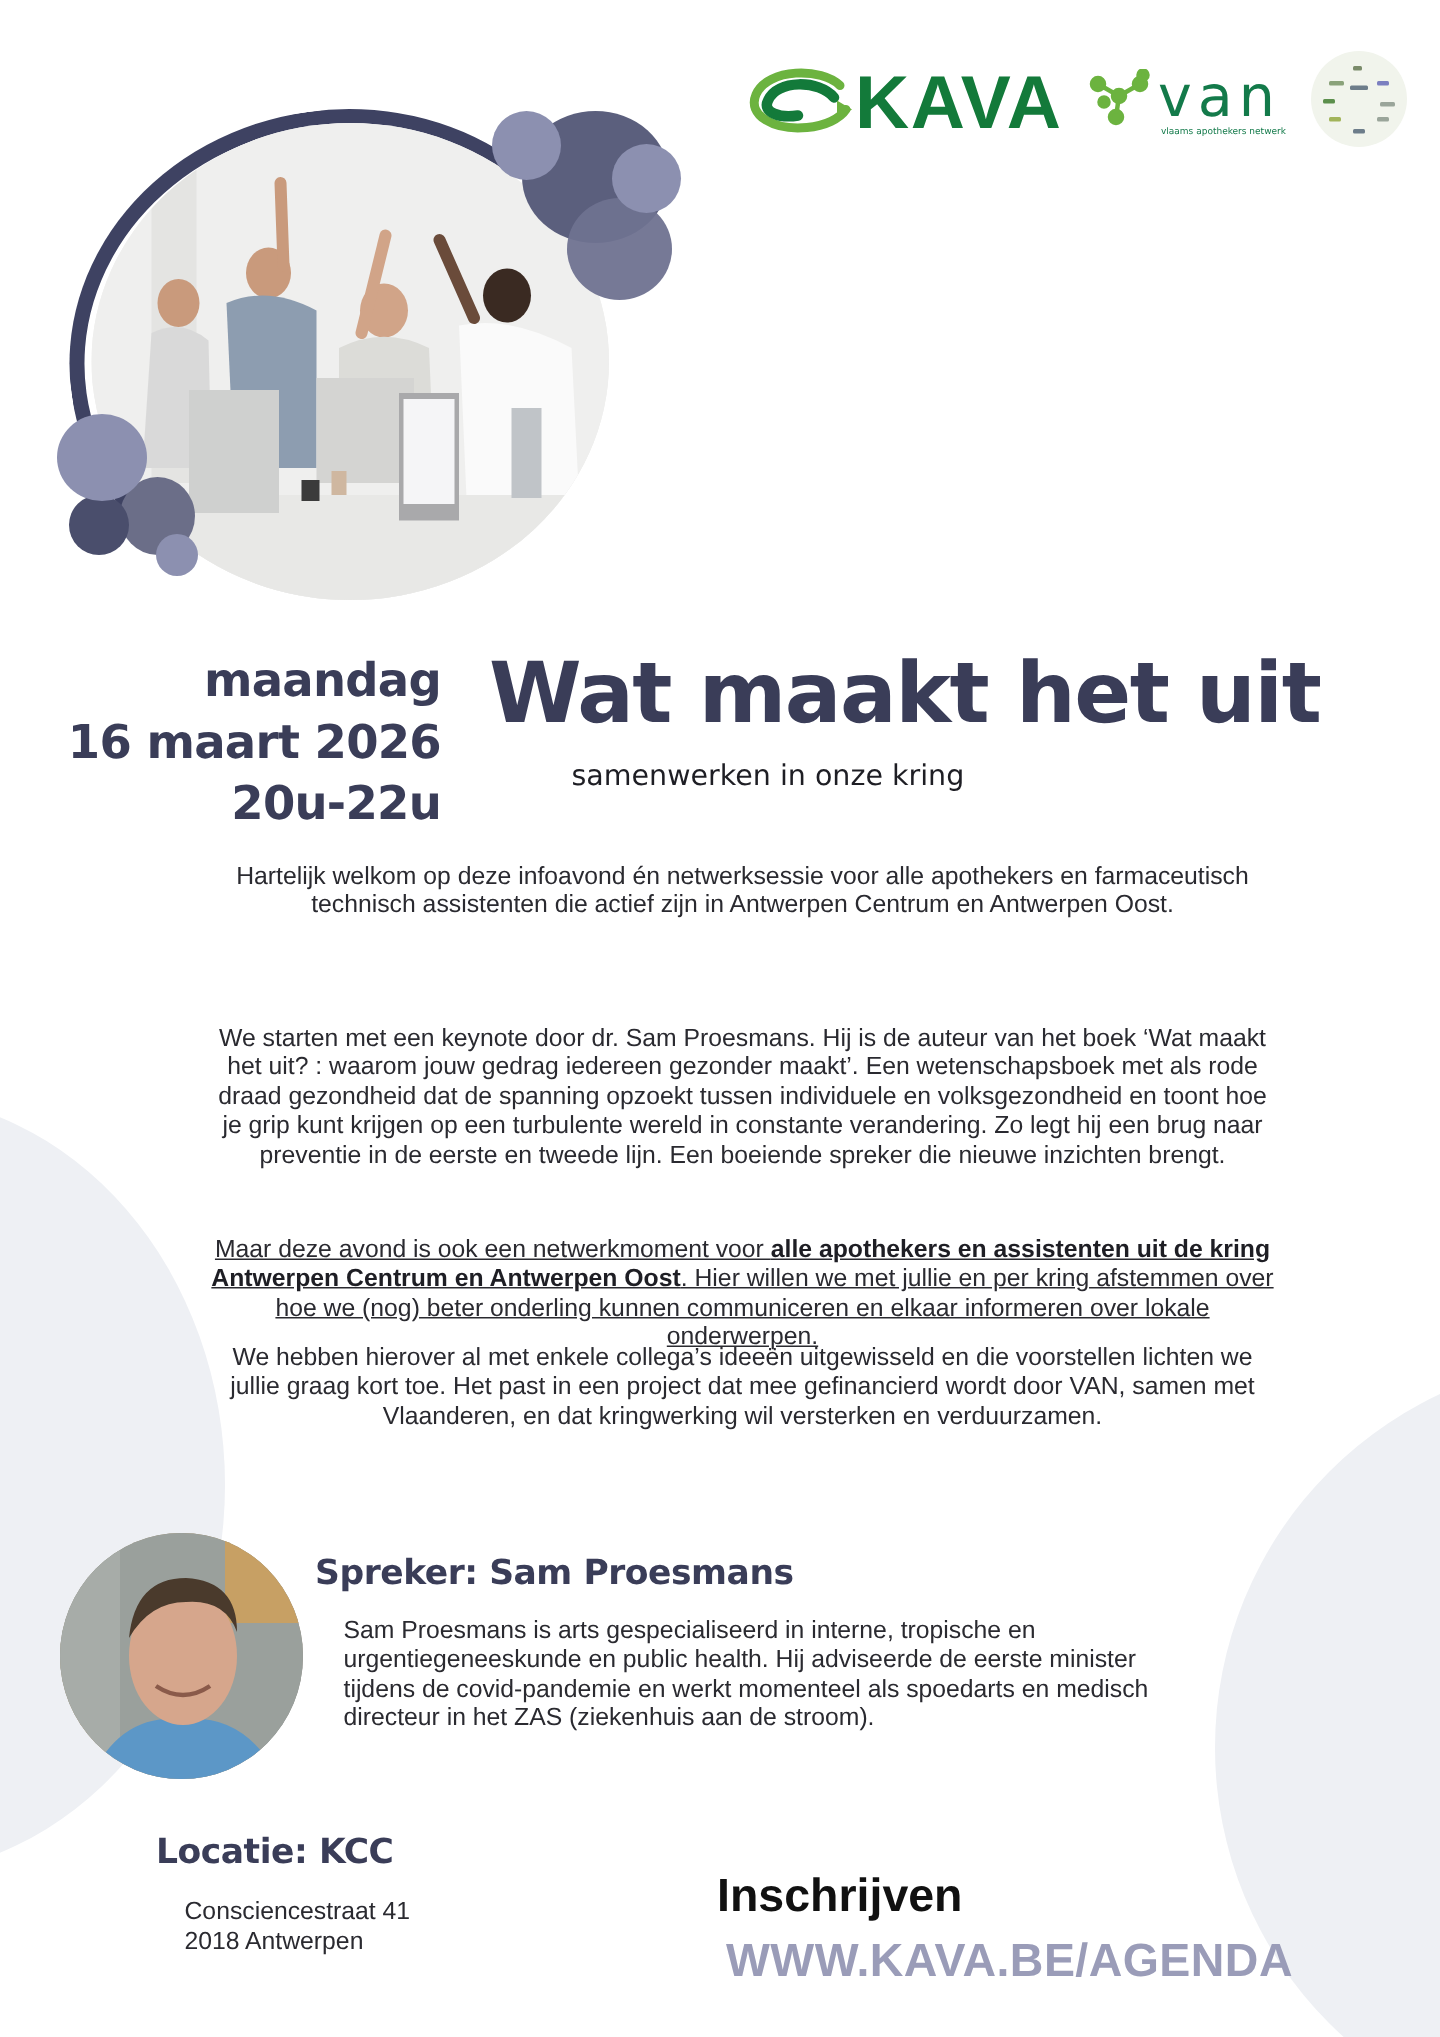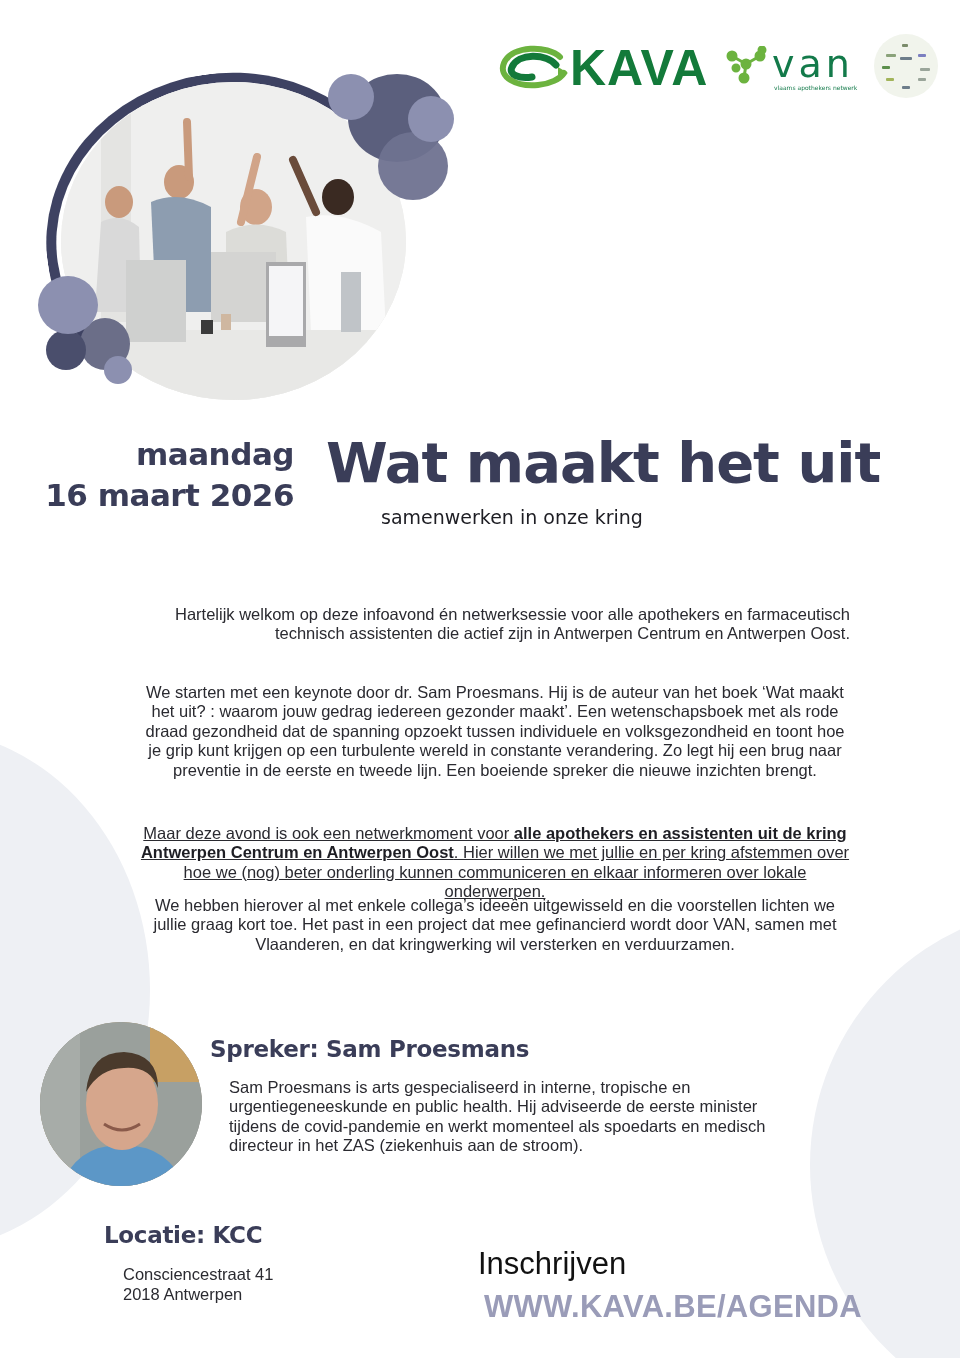--- a/index.html
+++ b/index.html
@@ -30,37 +30,37 @@
   .dot { position: absolute; border-radius: 50%; }
 
   
   .date { position: absolute; right: 666px; top: 434px; text-align: right; font-family: "DejaVu Sans", sans-serif; font-weight: bold; color: #3a3d58; font-size: 31px; line-height: 41px; letter-spacing: -0.5px; }
   .title { position: absolute; left: 326px; top: 428px; font-family: "DejaVu Sans", sans-serif; font-weight: bold; font-size: 56px; color: #3a3d58; letter-spacing: -1px; line-height: 70px; white-space: nowrap; }
   .subtitle { position: absolute; left: 326px; top: 505px; width: 500px; font-size: 19px; line-height: 24px; color: #1e1e24; }
   .subtitle .l2 { display: block; padding-left: 55px; }
 
   
   .body-text { position: absolute; left: 140px; width: 710px; text-align: center; font-family: "Liberation Sans", sans-serif; font-size: 16.5px; line-height: 19.4px; color: #2a2a30; }
-  .p1 { top: 605px; text-align: right; }
+  .p1 { top: 575px; }
   .p2 { top: 683px; }
   .p3 { top: 824px; text-decoration: underline; }
   .p4 { top: 896px; }
   .body-text b { font-weight: bold; color: #1e1e24; }
 
   
   .speaker-photo { position: absolute; left: 40px; top: 1022px; width: 162px; height: 164px; border-radius: 50%; overflow: hidden; background: linear-gradient(135deg, #8a8f8c 0%, #b79154 45%, #a08a70 60%, #6c7d8a 100%); }
   .speaker-title { position: absolute; left: 210px; top: 1036px; font-family: "DejaVu Sans", sans-serif; font-weight: bold; font-size: 23px; color: #3a3d58; letter-spacing: -0.3px; text-align: center; }
   .speaker-bio { position: absolute; left: 229px; top: 1078px; width: 570px; font-family: "Liberation Sans", sans-serif; font-size: 16.5px; line-height: 19.4px; color: #2a2a30; }
 
   
   .loc-title { position: absolute; left: 104px; top: 1222px; font-family: "DejaVu Sans", sans-serif; font-weight: bold; font-size: 23px; color: #3a3d58; letter-spacing: -0.3px; }
   .loc-addr { position: absolute; left: 123px; top: 1265px; font-family: "Liberation Sans", sans-serif; font-size: 16.5px; line-height: 19.5px; color: #2a2a30; }
 
   
-  .reg-title { position: absolute; left: 478px; top: 1246px; font-family: "Liberation Sans", sans-serif; font-weight: normal; font-size: 31px; color: #111111; }
+  .reg-title { position: absolute; left: 478px; top: 1246px; font-family: "Liberation Sans", sans-serif; font-weight: bold; font-size: 31px; color: #111111; }
   .reg-url { position: absolute; left: 484px; top: 1289px; font-family: "Liberation Sans", sans-serif; font-weight: bold; font-size: 31px; color: #9a9cb8; letter-spacing: 0.3px; text-decoration: none; }
 </style>
 </head>
 <body>
 
 <div class="bg-circle bg-left"></div>
 <div class="bg-circle bg-right"></div>
 
 <div class="logos">
   <div class="kava">
@@ -145,20 +145,21 @@
 
   <div class="dot" style="left:44px;top:258px;width:50px;height:52px;background:#6b6e88;"></div>
   <div class="dot" style="left:10px;top:270px;width:40px;height:40px;background:#4a4e6c;"></div>
   <div class="dot" style="left:2px;top:216px;width:60px;height:58px;background:#8c90b0;"></div>
   <div class="dot" style="left:68px;top:296px;width:28px;height:28px;background:#8c90b0;"></div>
 </div>
 
 <div class="date">
   <div>maandag</div>
   <div>16 maart 2026</div>
+  <div>20u-22u</div>
 </div>
 <h1 class="title">Wat maakt het uit</h1>
 <div class="subtitle">
   <span class="l2">samenwerken in onze kring</span>
 </div>
 
 <p class="body-text p1">Hartelijk welkom op deze infoavond én netwerksessie voor alle apothekers en farmaceutisch technisch assistenten die actief zijn in Antwerpen Centrum en Antwerpen Oost.</p>
 <p class="body-text p2">We starten met een keynote door dr. Sam Proesmans. Hij is de auteur van het boek ‘Wat maakt het uit? : waarom jouw gedrag iedereen gezonder maakt’. Een wetenschapsboek met als rode draad gezondheid dat de spanning opzoekt tussen individuele en volksgezondheid en toont hoe je grip kunt krijgen op een turbulente wereld in constante verandering. Zo legt hij een brug naar preventie in de eerste en tweede lijn. Een boeiende spreker die nieuwe inzichten brengt.</p>
 <p class="body-text p3"><span>Maar deze avond is ook een netwerkmoment voor </span><b>alle apothekers en assistenten uit de kring Antwerpen Centrum en Antwerpen Oost</b><span>. Hier willen we met jullie en per kring afstemmen over hoe we (nog) beter onderling kunnen communiceren en elkaar informeren over lokale onderwerpen.</span></p>
 <p class="body-text p4">We hebben hierover al met enkele collega’s ideeën uitgewisseld en die voorstellen lichten we jullie graag kort toe. Het past in een project dat mee gefinancierd wordt door VAN, samen met Vlaanderen, en dat kringwerking wil versterken en verduurzamen.</p>

